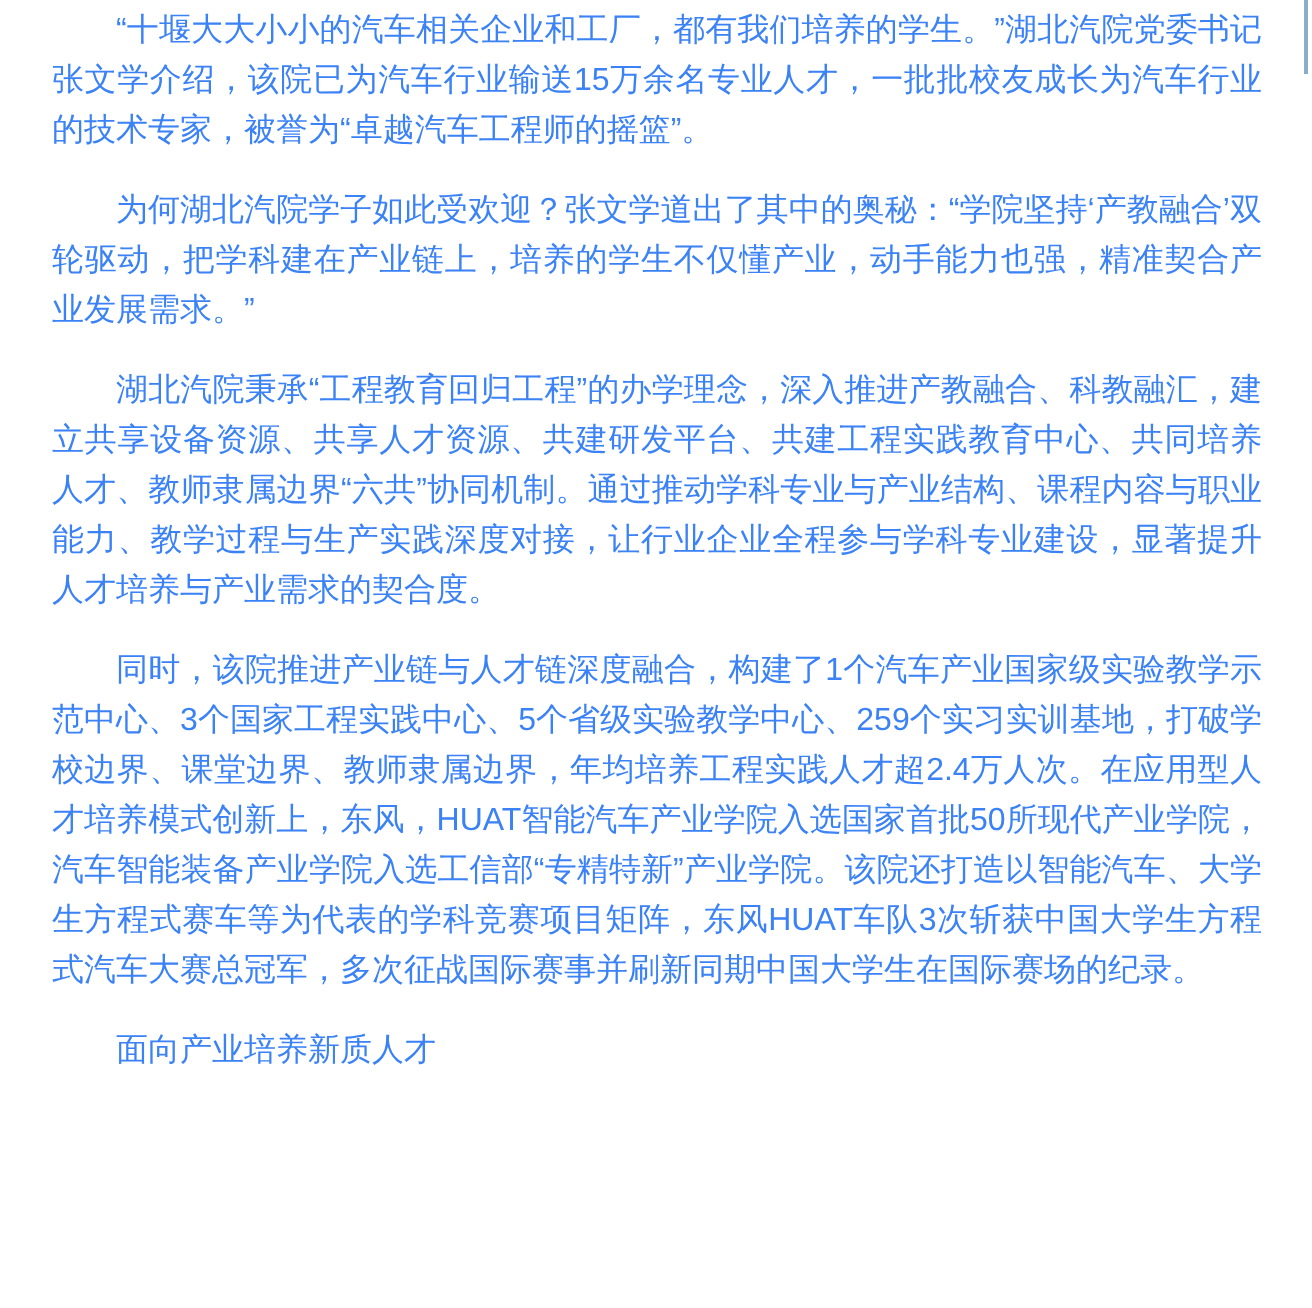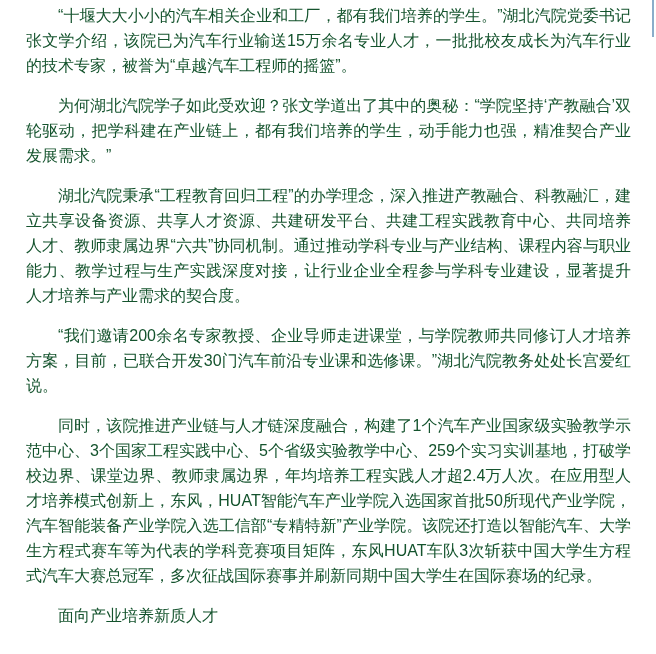--- a/index.html
+++ b/index.html
@@ -13,40 +13,39 @@
     overflow: hidden;
     position: relative;
     font-family: "Liberation Sans", "DejaVu Sans", sans-serif;
   }
   .article {
     padding: 3px 25px 0 26px;
   }
   .article p {
     font-size: 16px;
     line-height: 25px;
-    color: #14532d;
+    color: #3b82f6;
     text-align: justify;
     text-indent: 2em;
     margin: 0 0 15px 0;
     word-break: break-all;
   }
   .scrollbar-thumb {
     position: absolute;
     top: 0;
     right: 2px;
     width: 2px;
     height: 37px;
     background: #8aadca;
   }
 </style>
 </head>
 <body>
 
 <div class="article">
   <p>“十堰大大小小的汽车相关企业和工厂，都有我们培养的学生。”湖北汽院党委书记张文学介绍，该院已为汽车行业输送15万余名专业人才，一批批校友成长为汽车行业的技术专家，被誉为“卓越汽车工程师的摇篮”。</p>
-  <p>为何湖北汽院学子如此受欢迎？张文学道出了其中的奥秘：“学院坚持‘产教融合’双轮驱动，把学科建在产业链上，都有我们培养的学生，动手能力也强，精准契合产业发展需求。”</p>
+  <p>为何湖北汽院学子如此受欢迎？张文学道出了其中的奥秘：“学院坚持‘产教融合’双轮驱动，把学科建在产业链上，培养的学生不仅懂产业，动手能力也强，精准契合产业发展需求。”</p>
   <p>湖北汽院秉承“工程教育回归工程”的办学理念，深入推进产教融合、科教融汇，建立共享设备资源、共享人才资源、共建研发平台、共建工程实践教育中心、共同培养人才、教师隶属边界“六共”协同机制。通过推动学科专业与产业结构、课程内容与职业能力、教学过程与生产实践深度对接，让行业企业全程参与学科专业建设，显著提升人才培养与产业需求的契合度。</p>
-  <p>“我们邀请200余名专家教授、企业导师走进课堂，与学院教师共同修订人才培养方案，目前，已联合开发30门汽车前沿专业课和选修课。”湖北汽院教务处处长宫爱红说。</p>
   <p>同时，该院推进产业链与人才链深度融合，构建了1个汽车产业国家级实验教学示范中心、3个国家工程实践中心、5个省级实验教学中心、259个实习实训基地，打破学校边界、课堂边界、教师隶属边界，年均培养工程实践人才超2.4万人次。在应用型人才培养模式创新上，东风，HUAT智能汽车产业学院入选国家首批50所现代产业学院，汽车智能装备产业学院入选工信部“专精特新”产业学院。该院还打造以智能汽车、大学生方程式赛车等为代表的学科竞赛项目矩阵，东风HUAT车队3次斩获中国大学生方程式汽车大赛总冠军，多次征战国际赛事并刷新同期中国大学生在国际赛场的纪录。</p>
   <p>面向产业培养新质人才</p>
 </div>
 
 <div class="scrollbar-thumb"></div>
 
 </body></html>

